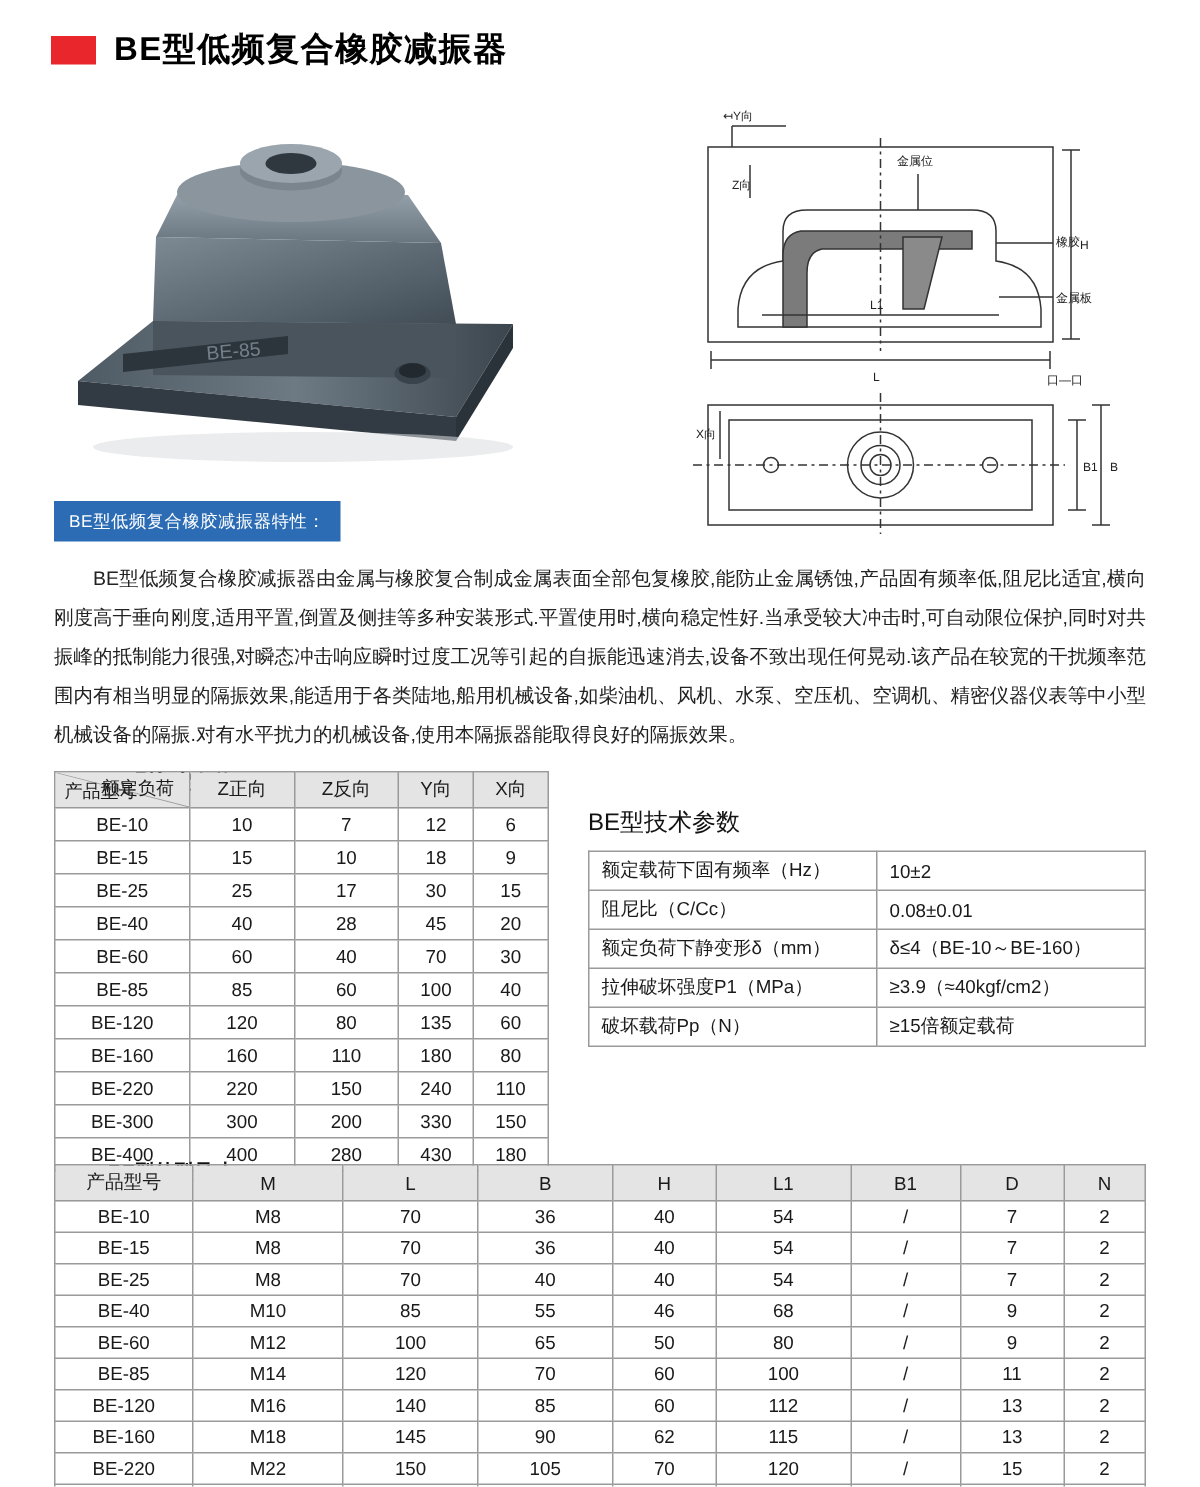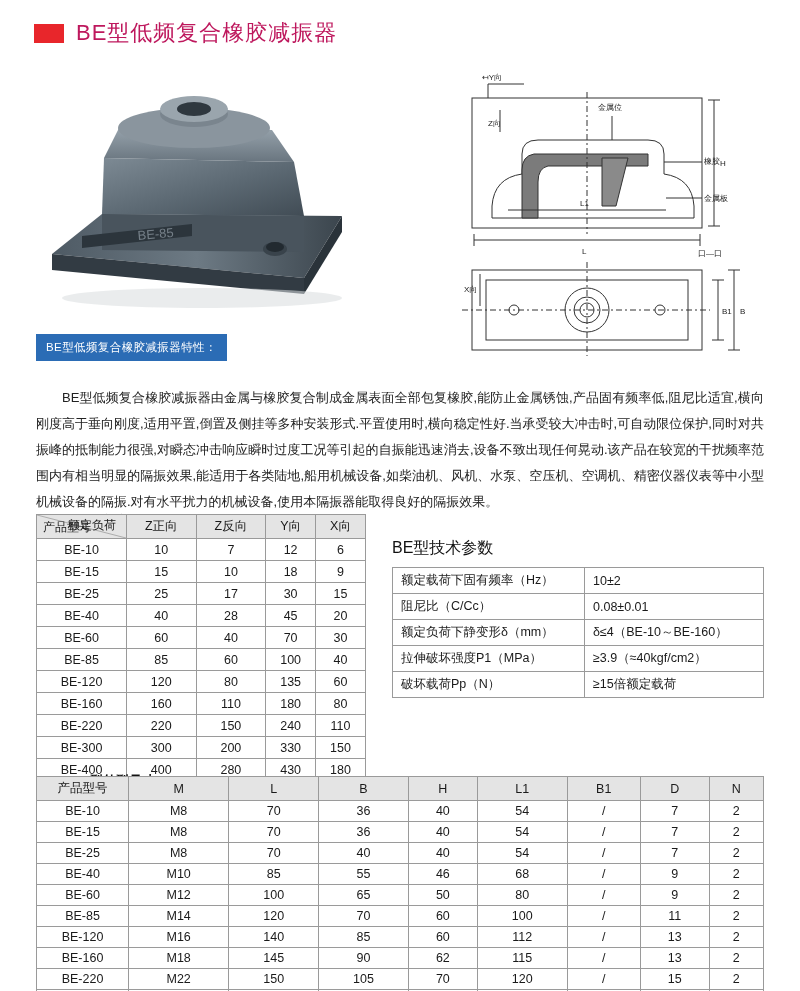--- a/index.html
+++ b/index.html
@@ -14,21 +14,21 @@
 
   
   .title-row {
     display: flex; align-items: center;
     padding: 18px 0 0 34px;
   }
   .title-mark {
     width: 30px; height: 19px; background: #e8262b; margin-right: 12px;
   }
   .title-text {
-    font-size: 22px; font-weight: normal; letter-spacing: 1px; color: #be185d;
+    font-size: 22px; font-weight: bold; letter-spacing: 1px; color: #000000;
   }
 
   
   .hero { position: relative; height: 282px; }
   .photo {
     position: absolute; left: 42px; top: 18px;
     width: 320px; height: 250px;
   }
   .photo svg { display: block; }
 
@@ -43,21 +43,21 @@
     margin: 4px 0 0 36px;
     background: #2b6cb5;
     color: #fff;
     font-size: 11.5px;
     padding: 6px 10px;
     display: inline-block;
     letter-spacing: .4px;
   }
 
   .body-text {
-    margin: 24px 36px 0 36px;
+    margin: 12px 36px 0 36px;
     font-size: 13px;
     line-height: 2.0;
     text-align: justify;
     text-indent: 2em;
     color: #222;
   }
 
   
   .sec-title {
     margin: 20px 0 6px 36px;

